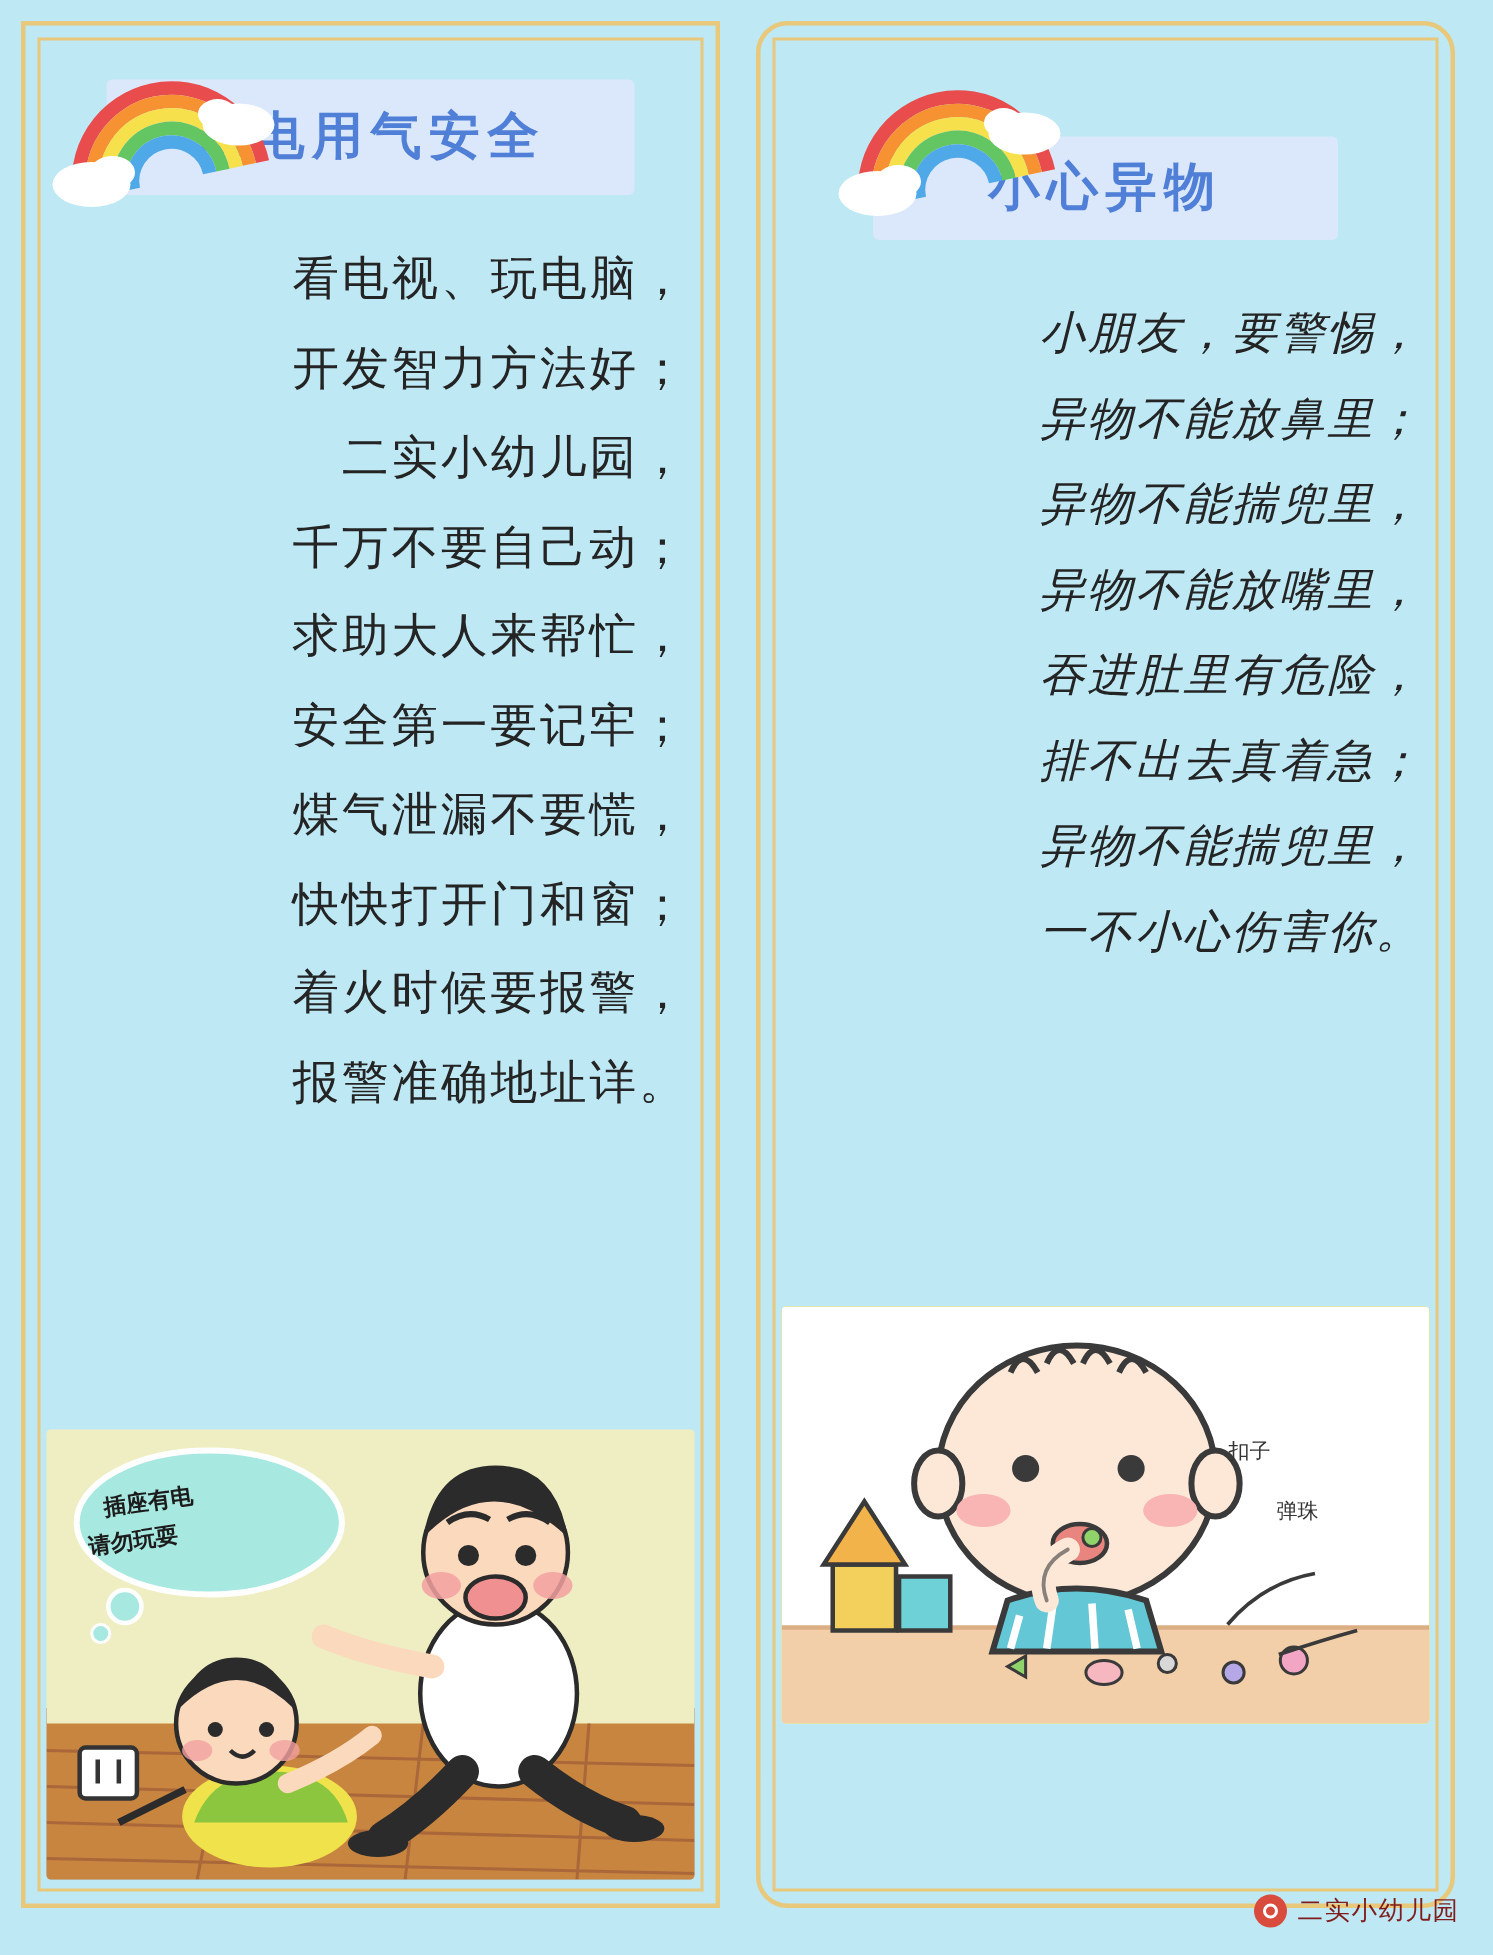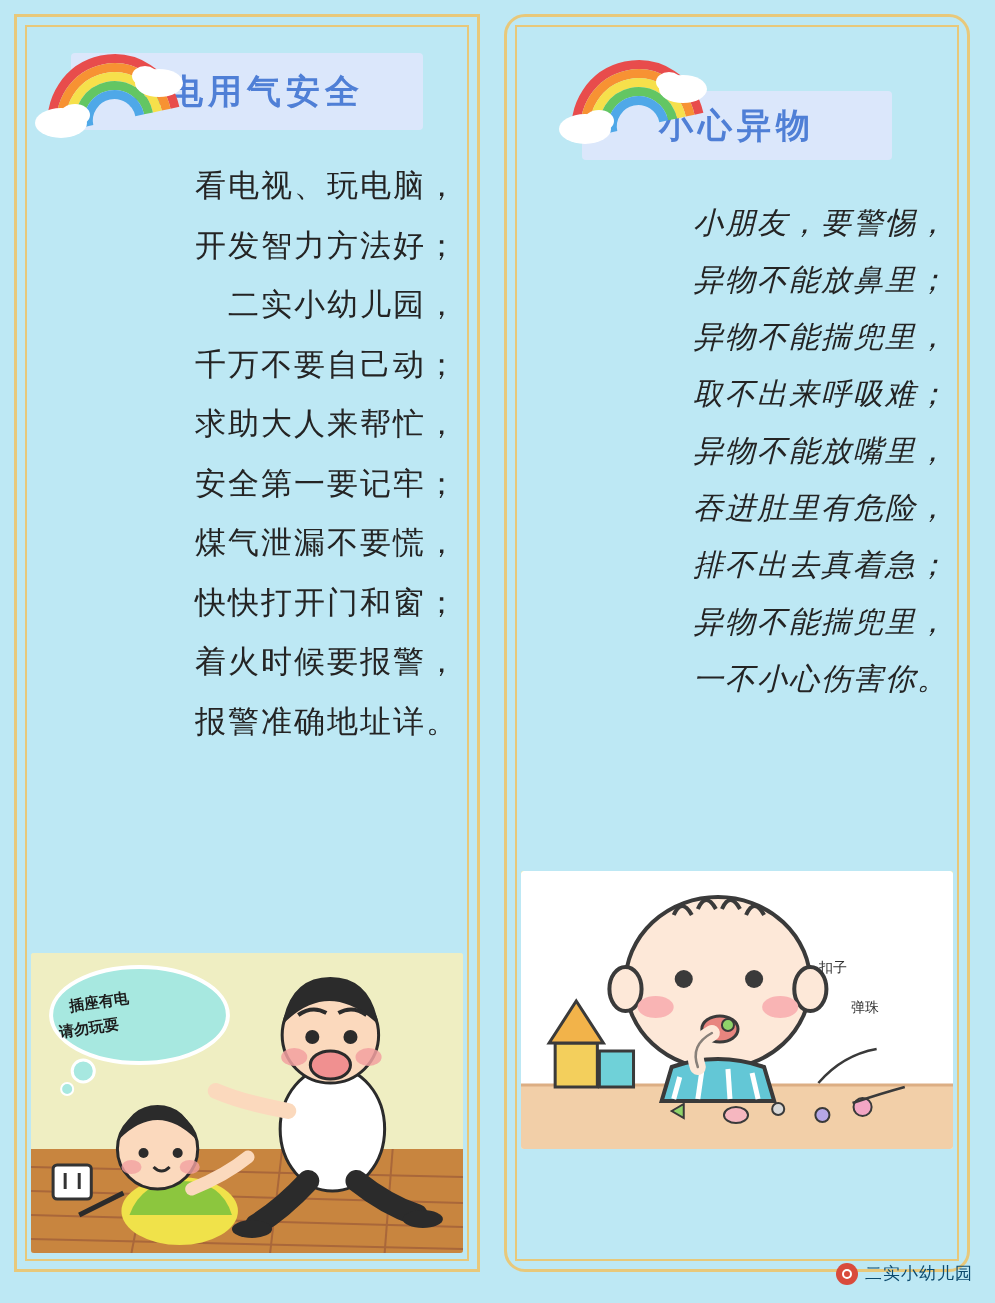--- a/index.html
+++ b/index.html
@@ -146,21 +146,21 @@
     content: "";
     position: absolute;
     left: 6px; top: 6px;
     width: 10px; height: 10px;
     border-radius: 50%;
     border: 2px solid #fff;
     box-sizing: border-box;
   }
   .wm-text {
     font-size: 17px;
-    color: #0c4a6e;
+    color: #7f1d1d;
     letter-spacing: 1px;
   }
 
   
   .bubble-text {
     position: absolute;
     font-size: 15px;
     font-weight: bold;
     color: #1c1c1c;
     line-height: 1.25;
@@ -298,21 +298,20 @@
 
         <div class="heading-box narrow" style="margin-top:38px;">
           <div class="heading-text">小心异物</div>
         </div>
       </div>
 
       <div class="verse verse-right" style="margin-top:34px;font-style:italic;">
         <div class="verse-line">小朋友，要警惕，</div>
         <div class="verse-line">异物不能放鼻里；</div>
         <div class="verse-line">异物不能揣兜里，</div>
-        <div class="verse-line">取不出来呼吸难；</div>
         <div class="verse-line">异物不能放嘴里，</div>
         <div class="verse-line">吞进肚里有危险，</div>
         <div class="verse-line">排不出去真着急；</div>
         <div class="verse-line">异物不能揣兜里，</div>
         <div class="verse-line">一不小心伤害你。</div>
       </div>
     </div>
 
     <div class="illus illus-right">
       <svg viewBox="0 0 430 278" preserveAspectRatio="none">

